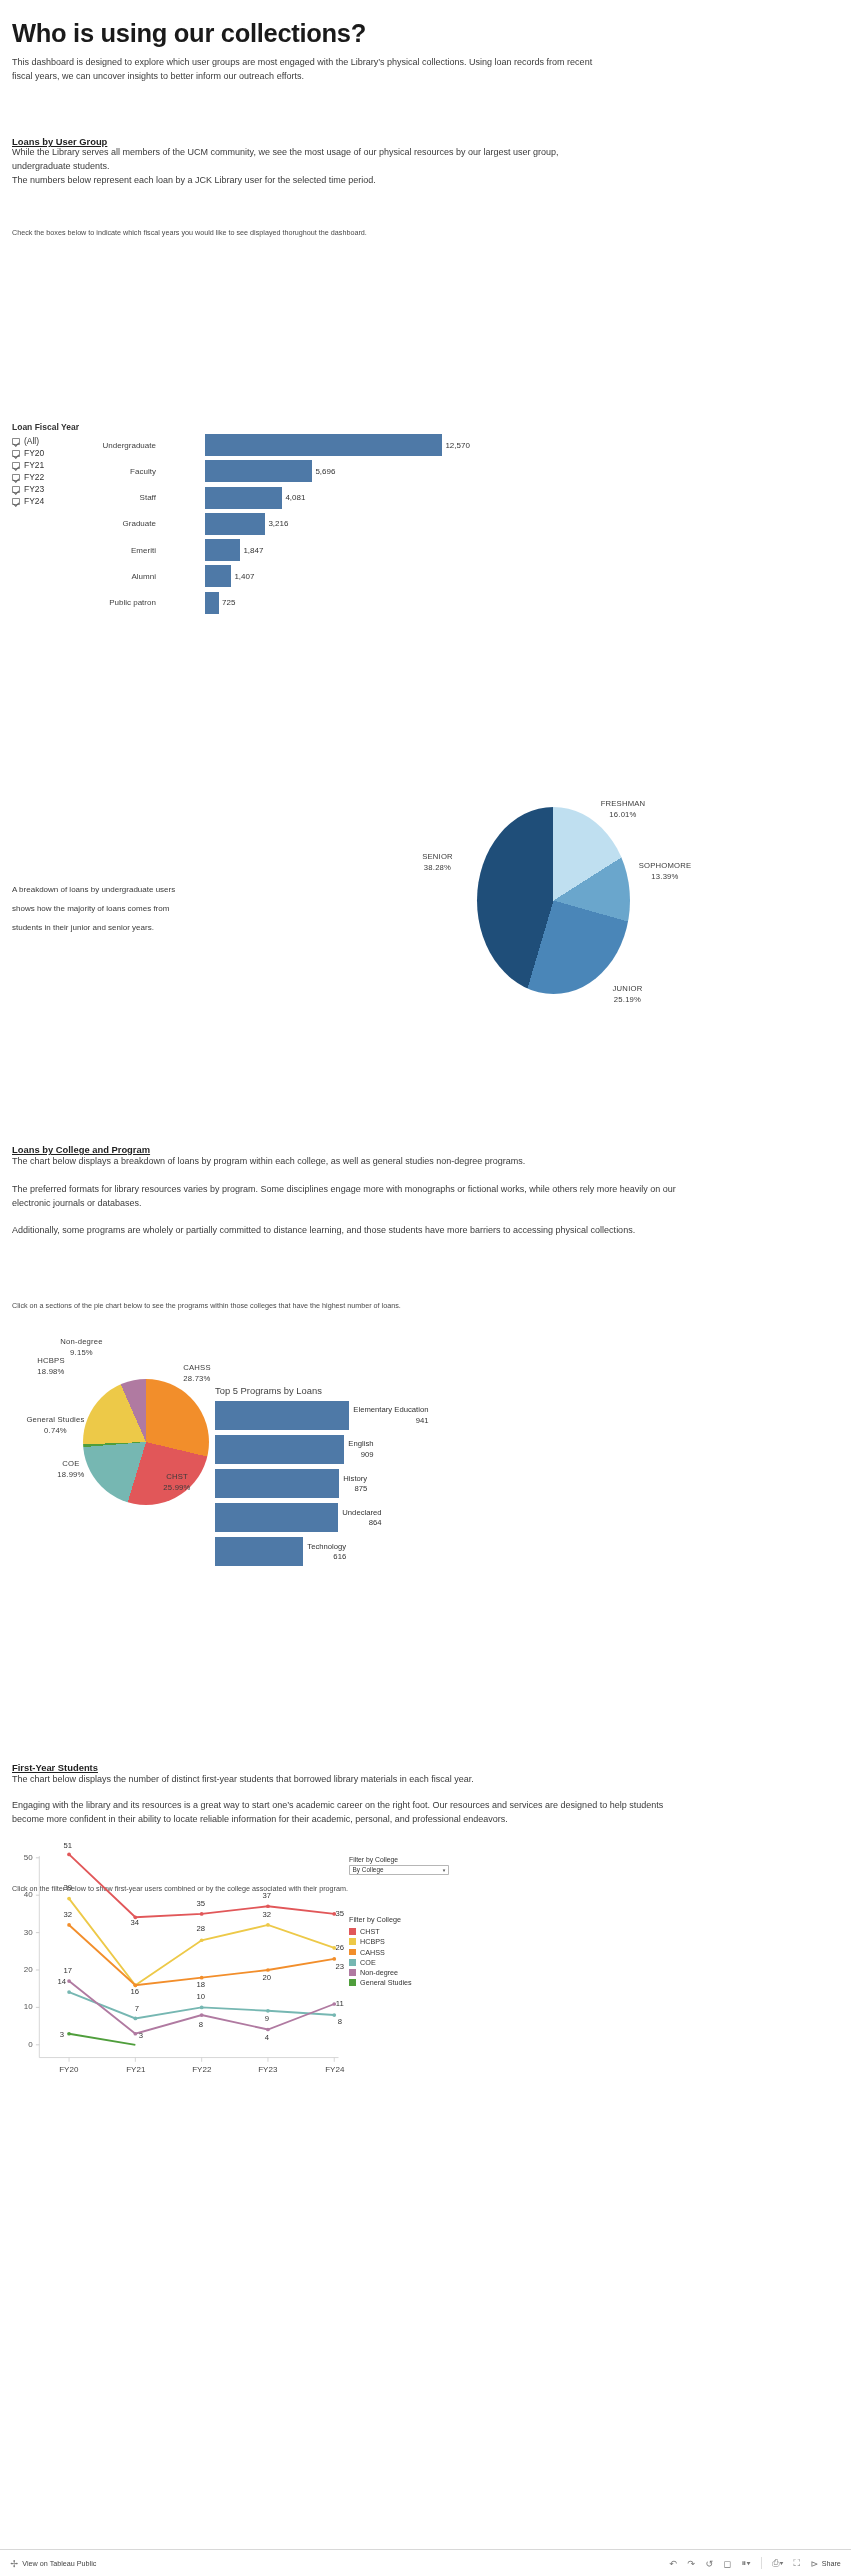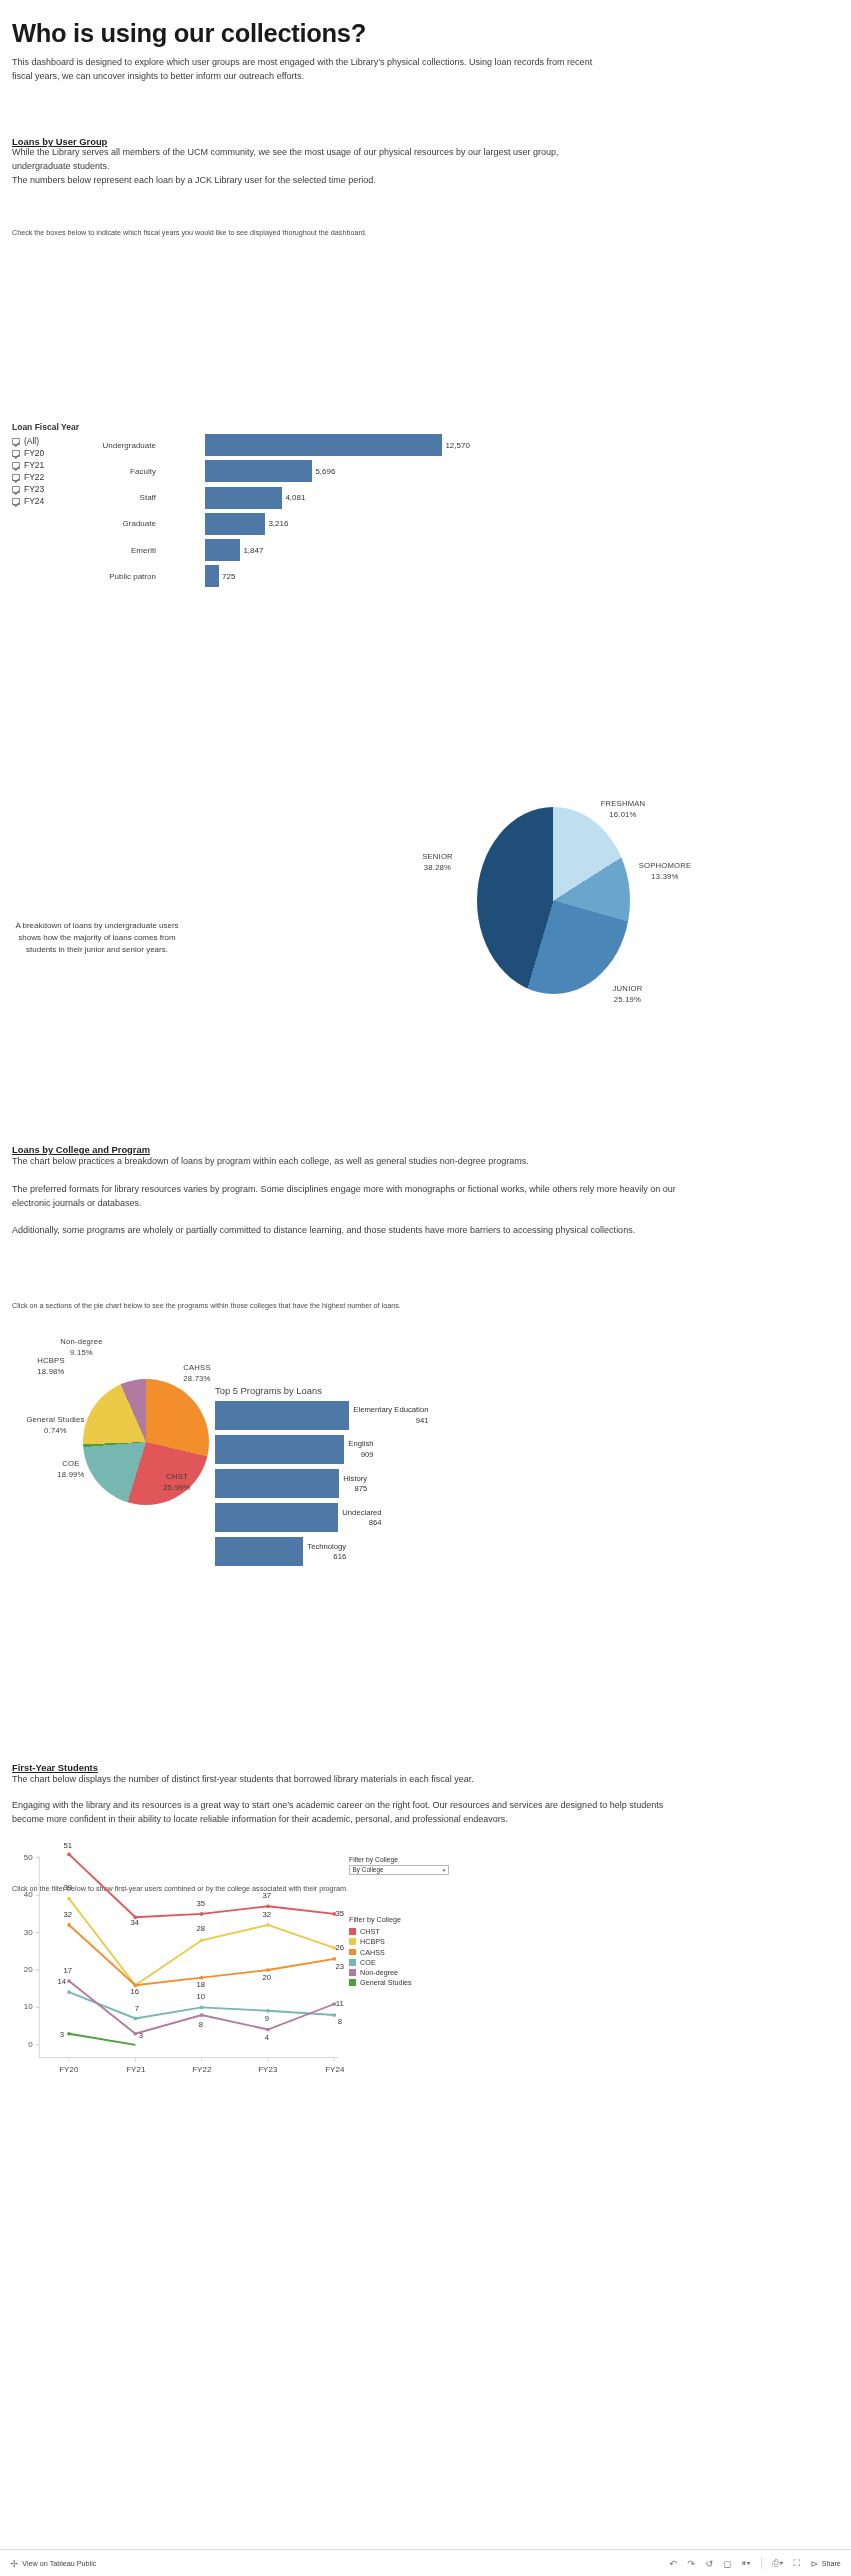--- a/index.html
+++ b/index.html
@@ -198,29 +198,36 @@
       </div>
     </div>
     <div class="bar-row">
       <div class="bar-label">Emeriti</div>
       <div class="bar-track">
         <div class="bar-fill" style="width:35px;"></div>
         <div class="bar-val">1,847</div>
       </div>
     </div>
     <div class="bar-row">
+      <div class="bar-label">Alumni</div>
+      <div class="bar-track">
+        <div class="bar-fill" style="width:26px;"></div>
+        <div class="bar-val">1,407</div>
+      </div>
+    </div>
+    <div class="bar-row">
       <div class="bar-label">Public patron</div>
       <div class="bar-track">
         <div class="bar-fill" style="width:13.6px;"></div>
         <div class="bar-val">725</div>
       </div>
     </div>
   </div>
 
-  <div class="para" style="top:920px; width:170px; font-size:8px; line-height:12px;text-align:center;">A breakdown of loans by undergraduate users shows how the majority of loans comes from students in their junior and senior years.</div>
+  <div class="para" style="top:880px; width:170px; font-size:8px; line-height:19px;">A breakdown of loans by undergraduate users shows how the majority of loans comes from students in their junior and senior years.</div>
 
   <div class="pie1-wrap">
     <div class="pie1"></div>
   </div>
   <div class="pie-lab" style="left:589px; top:798px; width:68px;">
     <span>FRESHMAN</span><br>
     <span>16.01%</span>
   </div>
   <div class="pie-lab" style="left:630px; top:860px; width:70px;">
     <span>SOPHOMORE</span><br>
@@ -229,21 +236,21 @@
   <div class="pie-lab" style="left:596px; top:983px; width:63px;">
     <span>JUNIOR</span><br>
     <span>25.19%</span>
   </div>
   <div class="pie-lab" style="left:406px; top:851px; width:63px;">
     <span>SENIOR</span><br>
     <span>38.28%</span>
   </div>
 
   <div class="sechead" style="top:1144px;">Loans by College and Program</div>
-  <div class="para" style="top:1155px; width:672px;">The chart below practices a breakdown of loans by program within each college, as well as general studies non-degree programs.</div>
+  <div class="para" style="top:1155px; width:672px;">The chart below displays a breakdown of loans by program within each college, as well as general studies non-degree programs.</div>
   <div class="para" style="top:1224px; width:672px;">Additionally, some programs are wholely or partially committed to distance learning, and those students have more barriers to accessing physical collections.</div>
   <div class="para" style="top:1183px; width:672px;">The preferred formats for library resources varies by program. Some disciplines engage more with monographs or fictional works, while others rely more heavily on our electronic journals or databases.</div>
   <div class="small" style="top:1265px; width:672px;">Click on a sections of the pie chart below to see the programs within those colleges that have the highest number of loans.</div>
 
   <div class="pie2-wrap">
     <div class="pie2"></div>
   </div>
   <div class="pie-lab" style="left:163px; top:1362px; width:68px;">
     <span>CAHSS</span><br>
     <span>28.73%</span>

